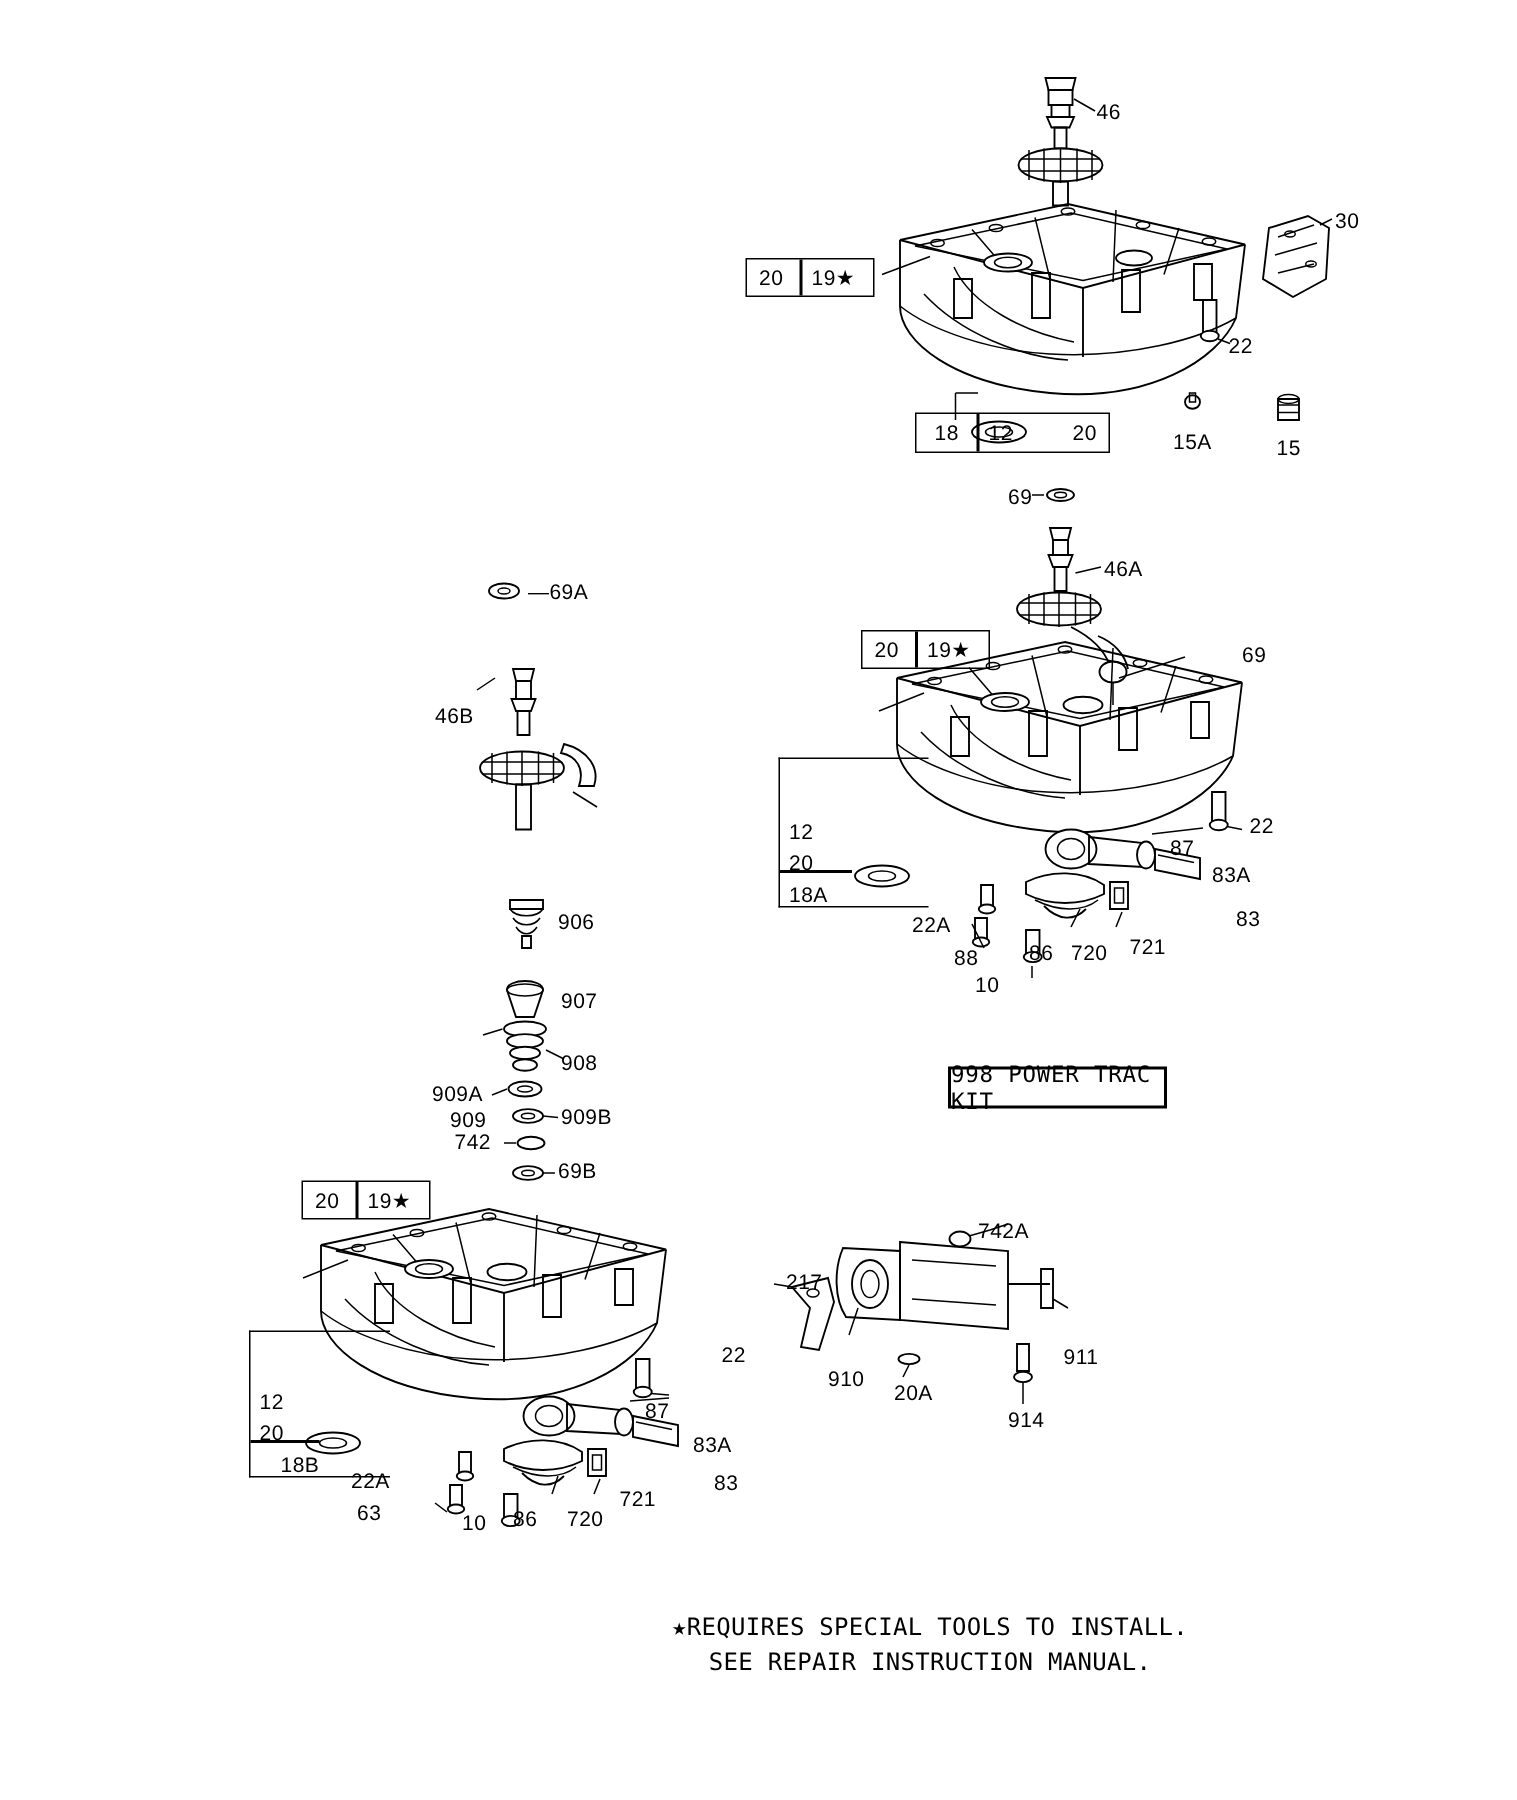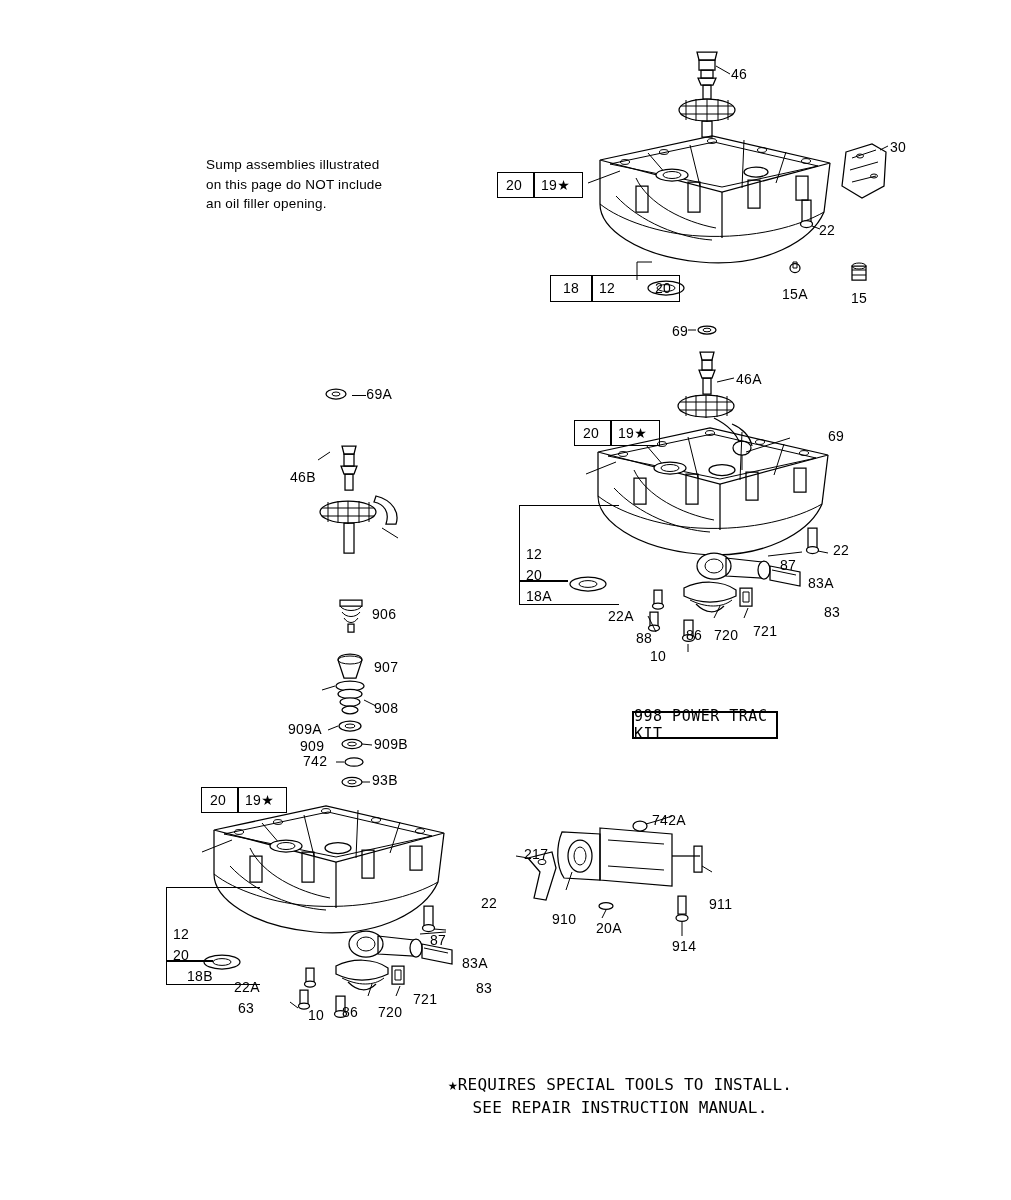--- a/index.html
+++ b/index.html
@@ -363,31 +363,28 @@
       <path class="ln" d="M678 896 h8 v18 h-8 z"></path>
       <ellipse class="fillw" cx="682" cy="918" rx="6" ry="3.4"></ellipse>
       <path class="ln-t" d="M682 922 L682 936"></path>
 
       <ellipse class="fillw" cx="606" cy="906" rx="7" ry="3.4"></ellipse>
       <path class="ln-t" d="M606 910 L602 918"></path>
     </g>
 
   </svg>
 
-  <div class="note" style="left:206px; top:155px; width:250px;">Sump assemblies illustrated
-on this page do NOT include
-an oil filler opening.</div>
 
   <div class="framebox" style="left:497px; top:172px; width:86px; height:26px;">
     <div class="divider" style="left:35px; top:0; width:1.6px; height:100%;"></div>
     <div class="cell" style="left:8px; top:4px;">20</div>
     <div class="cell" style="left:43px; top:4px;">19★</div>
   </div>
 
-  <div class="framebox" style="left:550px; top:275px; width:130px; height:27px;padding-left:13px;">
+  <div class="framebox" style="left:610px; top:275px; width:130px; height:27px;padding-left:13px;">
     <div class="divider" style="left:40px; top:0; width:1.6px; height:100%;"></div>
     <div class="cell" style="left:12px; top:4px;">18</div>
     <div class="cell" style="left:48px; top:4px;">12</div>
     <div class="cell" style="left:104px; top:4px;">20</div>
   </div>
 
   <div class="framebox" style="left:574px; top:420px; width:86px; height:26px;">
     <div class="divider" style="left:35px; top:0; width:1.6px; height:100%;"></div>
     <div class="cell" style="left:8px; top:4px;">20</div>
     <div class="cell" style="left:43px; top:4px;">19★</div>
@@ -437,21 +434,21 @@
 
   <div class="callout" style="left:352px; top:386px;">—69A</div>
   <div class="callout" style="left:290px; top:469px;">46B</div>
   <div class="callout" style="left:372px; top:606px;">906</div>
   <div class="callout" style="left:374px; top:659px;">907</div>
   <div class="callout" style="left:300px; top:710px;margin-top:28px;">909</div>
   <div class="callout" style="left:374px; top:700px;">908</div>
   <div class="callout" style="left:288px; top:721px;">909A</div>
   <div class="callout" style="left:374px; top:736px;">909B</div>
   <div class="callout" style="left:303px; top:753px;">742</div>
-  <div class="callout" style="left:372px; top:772px;">93B</div>
+  <div class="callout" style="left:372px; top:772px;">69B</div>
 
   <div class="callout" style="left:481px; top:895px;">22</div>
   <div class="callout" style="left:430px; top:932px;">87</div>
   <div class="callout" style="left:462px; top:955px;">83A</div>
   <div class="callout" style="left:476px; top:980px;">83</div>
   <div class="callout" style="left:413px; top:991px;">721</div>
   <div class="callout" style="left:378px; top:1004px;">720</div>
   <div class="callout" style="left:342px; top:1004px;">86</div>
   <div class="callout" style="left:308px; top:1007px;">10</div>
   <div class="callout" style="left:238px; top:1000px;">63</div>

